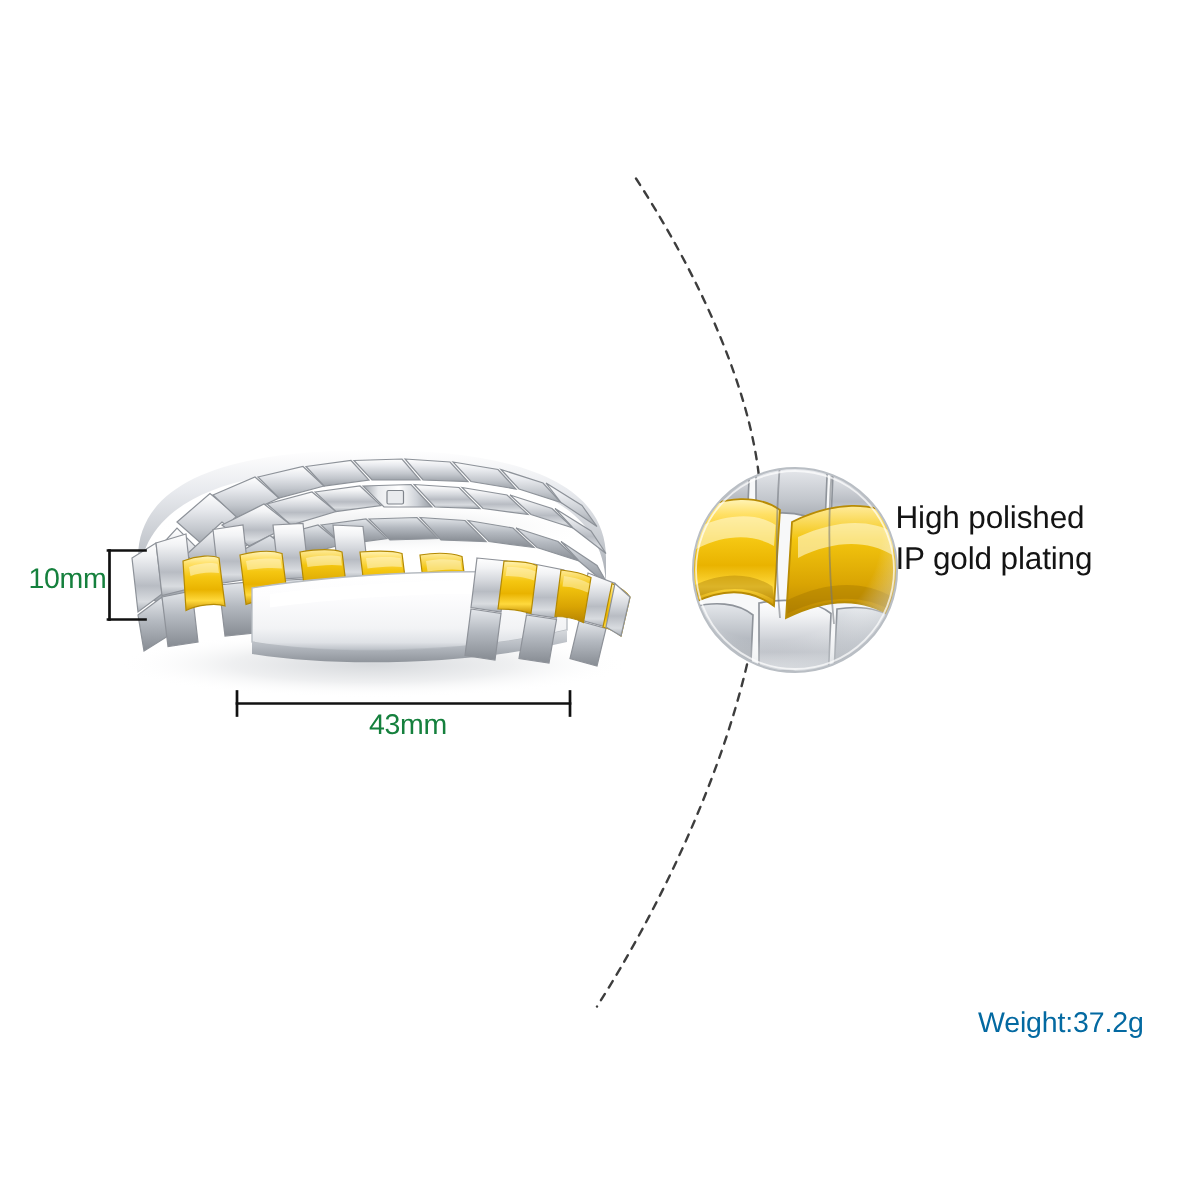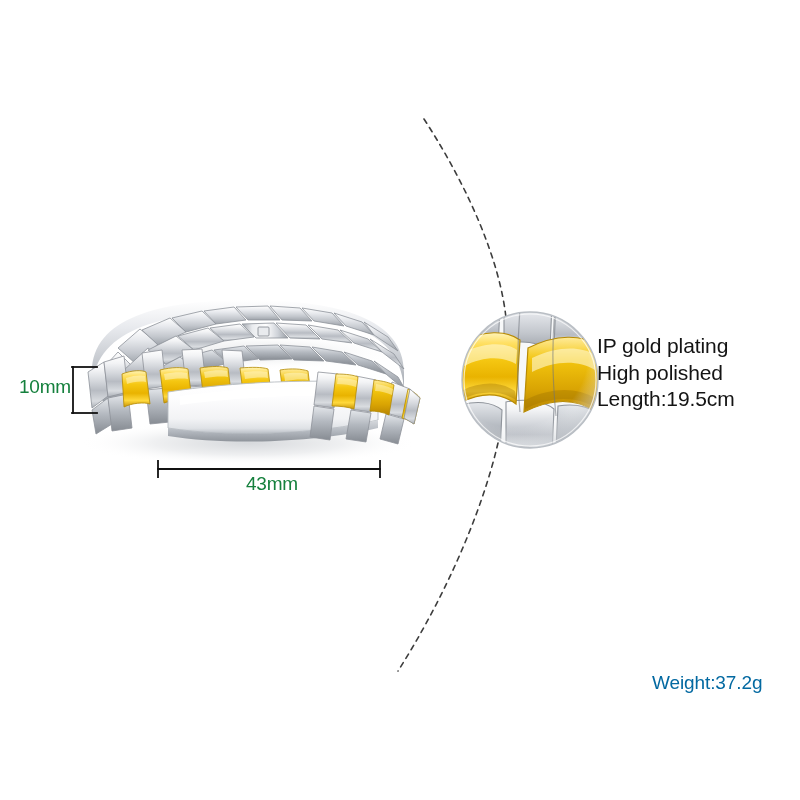--- a/index.html
+++ b/index.html
@@ -350,23 +350,22 @@
     </g>
 
     <g stroke="#111111" stroke-width="1.8" fill="none" stroke-linecap="square">
       <path d="M158,469 L380,469"></path>
       <path d="M158,461 L158,477"></path>
       <path d="M380,461 L380,477"></path>
     </g>
   </svg>
 
   <div class="spec-text">
+    <span class="spec-line">High polished</span>
     <span class="spec-line">IP gold plating</span>
-    <span class="spec-line">High polished</span>
-    <span class="spec-line">Length:19.5cm</span>
   </div>
 
   <div class="weight-text">Weight:37.2g</div>
 
   <div class="dim-label" id="label-10mm">10mm</div>
 
   <div class="dim-label" id="label-43mm">43mm</div>
 
 </div>
 

